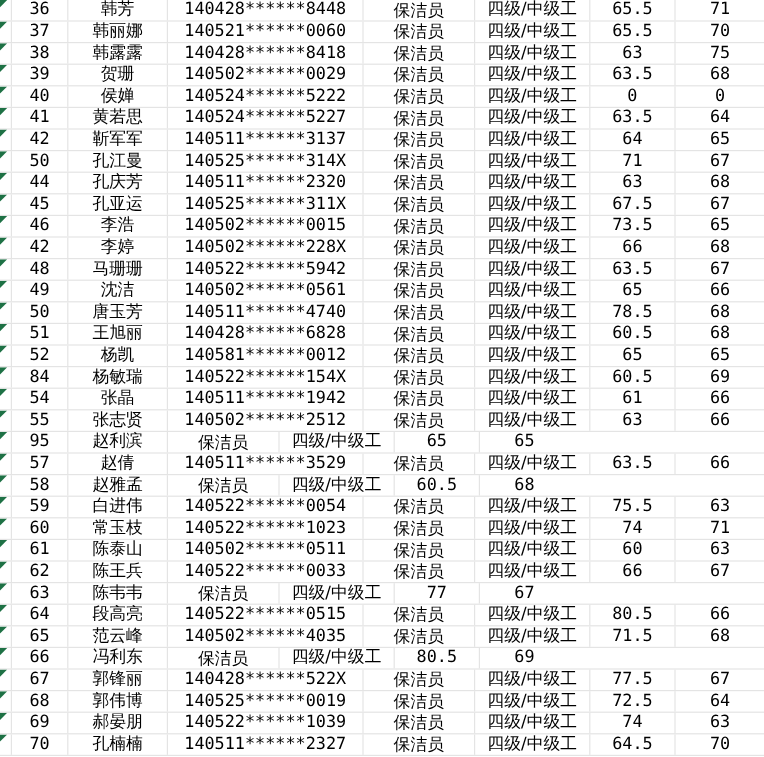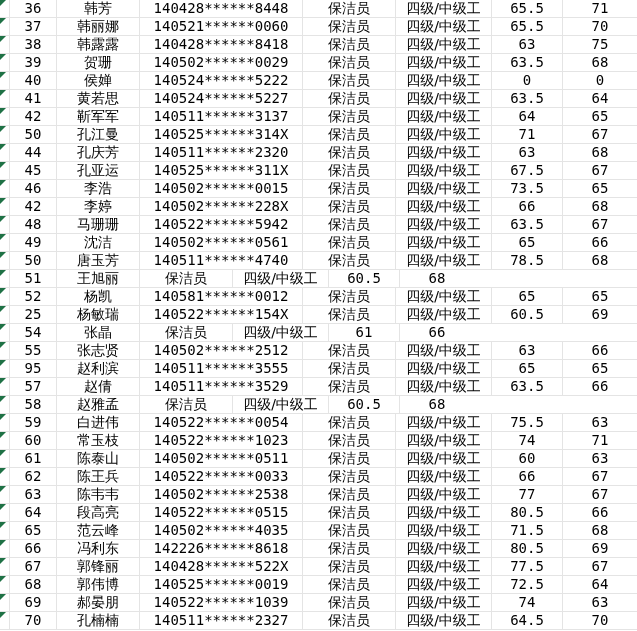--- a/index.html
+++ b/index.html
@@ -250,20 +250,21 @@
     <div class="cell col-s1">78.5</div>
     <div class="cell col-s2">68</div>
   </div>
 
   <div class="row">
     <div class="cell col-a">
       <span class="tri"></span>
     </div>
     <div class="cell col-num">51</div>
     <div class="cell col-name">王旭丽</div>
+    <div class="cell col-id">140428******6828</div>
     <div class="cell col-job">保洁员</div>
     <div class="cell col-level">四级/中级工</div>
     <div class="cell col-s1">60.5</div>
     <div class="cell col-s2">68</div>
   </div>
 
   <div class="row">
     <div class="cell col-a">
       <span class="tri"></span>
     </div>
@@ -273,35 +274,36 @@
     <div class="cell col-job">保洁员</div>
     <div class="cell col-level">四级/中级工</div>
     <div class="cell col-s1">65</div>
     <div class="cell col-s2">65</div>
   </div>
 
   <div class="row">
     <div class="cell col-a">
       <span class="tri"></span>
     </div>
-    <div class="cell col-num">25</div>
+    <div class="cell col-num">84</div>
     <div class="cell col-name">杨敏瑞</div>
     <div class="cell col-id">140522******154X</div>
     <div class="cell col-job">保洁员</div>
     <div class="cell col-level">四级/中级工</div>
     <div class="cell col-s1">60.5</div>
     <div class="cell col-s2">69</div>
   </div>
 
   <div class="row">
     <div class="cell col-a">
       <span class="tri"></span>
     </div>
     <div class="cell col-num">54</div>
     <div class="cell col-name">张晶</div>
+    <div class="cell col-id">140511******1942</div>
     <div class="cell col-job">保洁员</div>
     <div class="cell col-level">四级/中级工</div>
     <div class="cell col-s1">61</div>
     <div class="cell col-s2">66</div>
   </div>
 
   <div class="row">
     <div class="cell col-a">
       <span class="tri"></span>
     </div>
@@ -313,21 +315,20 @@
     <div class="cell col-s1">63</div>
     <div class="cell col-s2">66</div>
   </div>
 
   <div class="row">
     <div class="cell col-a">
       <span class="tri"></span>
     </div>
     <div class="cell col-num">95</div>
     <div class="cell col-name">赵利滨</div>
-    <div class="cell col-id">140511******3555</div>
     <div class="cell col-job">保洁员</div>
     <div class="cell col-level">四级/中级工</div>
     <div class="cell col-s1">65</div>
     <div class="cell col-s2">65</div>
   </div>
 
   <div class="row">
     <div class="cell col-a">
       <span class="tri"></span>
     </div>
@@ -403,21 +404,20 @@
     <div class="cell col-s1">66</div>
     <div class="cell col-s2">67</div>
   </div>
 
   <div class="row">
     <div class="cell col-a">
       <span class="tri"></span>
     </div>
     <div class="cell col-num">63</div>
     <div class="cell col-name">陈韦韦</div>
-    <div class="cell col-id">140502******2538</div>
     <div class="cell col-job">保洁员</div>
     <div class="cell col-level">四级/中级工</div>
     <div class="cell col-s1">77</div>
     <div class="cell col-s2">67</div>
   </div>
 
   <div class="row">
     <div class="cell col-a">
       <span class="tri"></span>
     </div>
@@ -442,21 +442,20 @@
     <div class="cell col-s1">71.5</div>
     <div class="cell col-s2">68</div>
   </div>
 
   <div class="row">
     <div class="cell col-a">
       <span class="tri"></span>
     </div>
     <div class="cell col-num">66</div>
     <div class="cell col-name">冯利东</div>
-    <div class="cell col-id">142226******8618</div>
     <div class="cell col-job">保洁员</div>
     <div class="cell col-level">四级/中级工</div>
     <div class="cell col-s1">80.5</div>
     <div class="cell col-s2">69</div>
   </div>
 
   <div class="row">
     <div class="cell col-a">
       <span class="tri"></span>
     </div>

